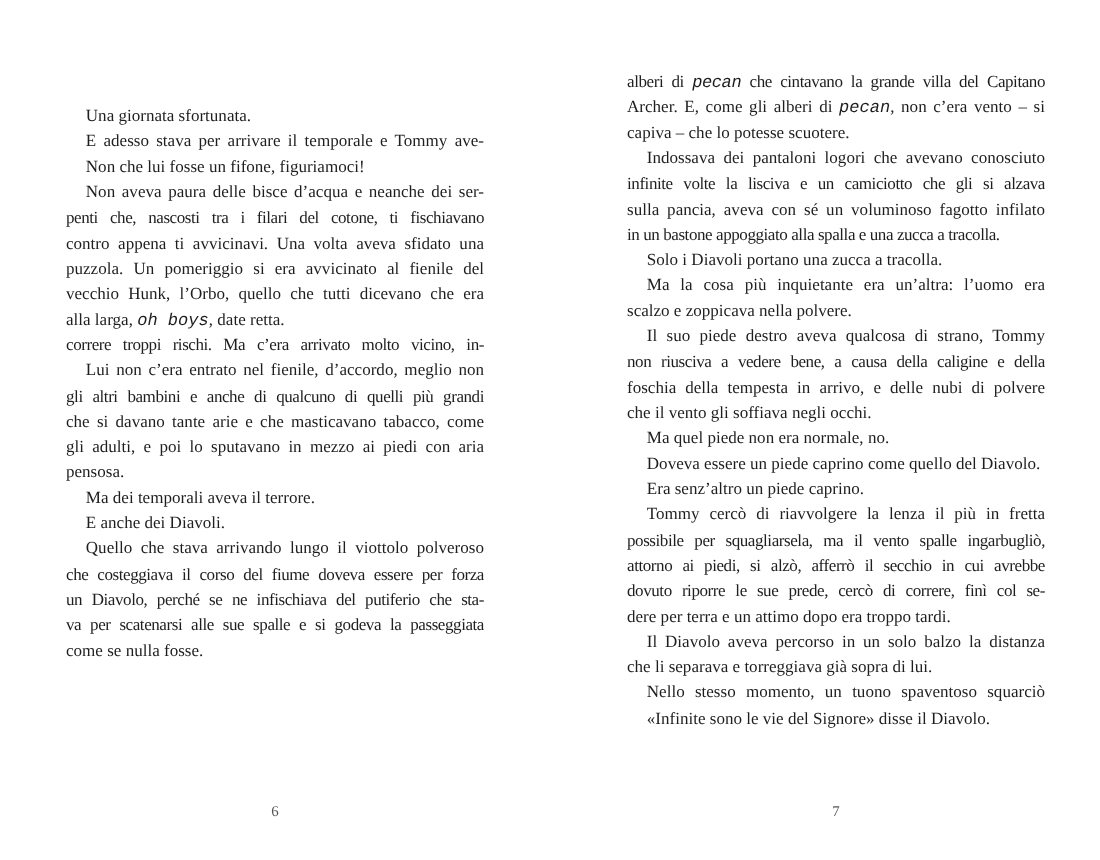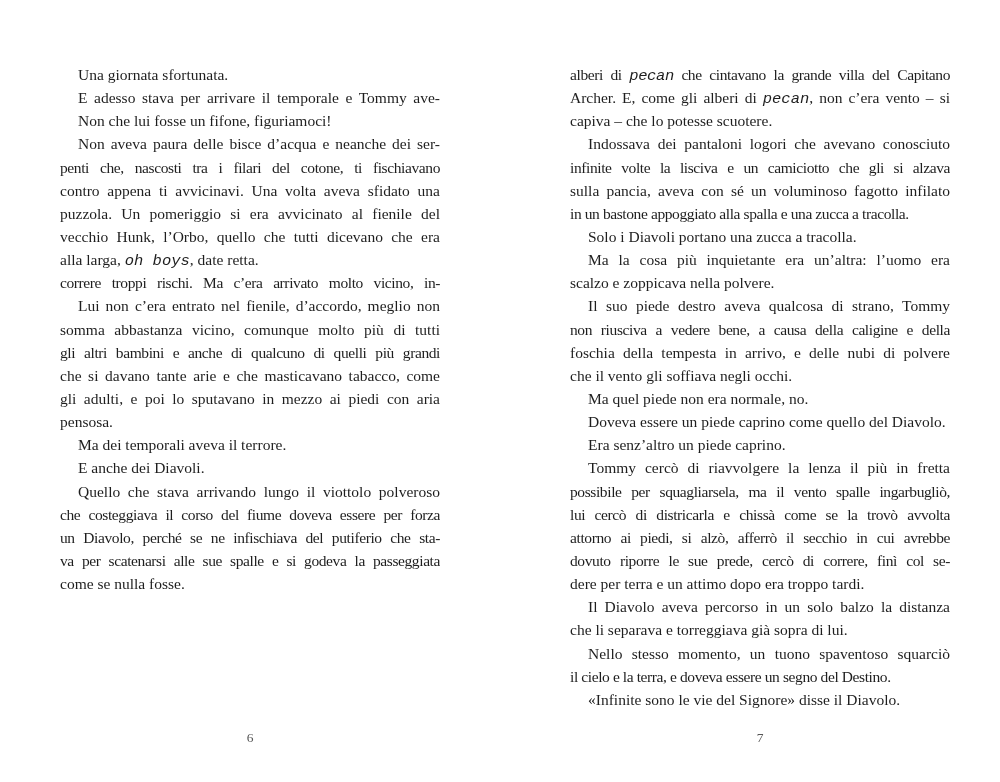--- a/index.html
+++ b/index.html
@@ -18,21 +18,21 @@
     position: relative;
     width: 1000px;
     height: 782px;
     background: #ffffff;
   }
   .page-text {
     position: absolute;
     top: 63px;
     width: 380px;
   }
-  .page-text.left  { left: 60px; }
+  .page-text.left  { left: 60px; margin-top: 31px; }
   .page-text.right { left: 570px; }
   .paragraph { margin: 0; padding: 0; }
   .line {
     font-size: 15.5px;
     line-height: 23.15px;
     height: 23.15px;
     overflow: hidden;
     text-align: justify;
     text-align-last: justify;
     -moz-text-align-last: justify;
@@ -75,21 +75,20 @@
         <div class="line indent"><span>Non aveva paura delle bisce d’acqua e neanche dei ser-</span></div>
         <div class="line tight"><span>penti che, nascosti tra i filari del cotone, ti fischiavano</span></div>
         <div class="line"><span>contro appena ti avvicinavi. Una volta aveva sfidato una</span></div>
         <div class="line"><span>puzzola. Un pomeriggio si era avvicinato al fienile del</span></div>
         <div class="line"><span>vecchio Hunk, l’Orbo, quello che tutti dicevano che era</span></div>
         <div class="line last"><span>alla larga, </span><i>oh boys</i><span>, date retta.</span></div>
       </div>
       <div class="paragraph">
         <div class="line tight"><span>correre troppi rischi. Ma c’era arrivato molto vicino, in-</span></div>
         <div class="line indent"><span>Lui non c’era entrato nel fienile, d’accordo, meglio non</span></div>
-        <div class="line"><span>somma abbastanza vicino, comunque molto più di tutti</span></div>
         <div class="line tight"><span>gli altri bambini e anche di qualcuno di quelli più grandi</span></div>
         <div class="line"><span>che si davano tante arie e che masticavano tabacco, come</span></div>
         <div class="line"><span>gli adulti, e poi lo sputavano in mezzo ai piedi con aria</span></div>
         <div class="line last"><span>pensosa.</span></div>
       </div>
       <div class="paragraph">
         <div class="line indent last"><span>Ma dei temporali aveva il terrore.</span></div>
       </div>
       <div class="paragraph">
         <div class="line indent last"><span>E anche dei Diavoli.</span></div>
@@ -133,32 +132,30 @@
       </div>
       <div class="paragraph">
         <div class="line indent last"><span>Doveva essere un piede caprino come quello del Diavolo.</span></div>
       </div>
       <div class="paragraph">
         <div class="line indent last"><span>Era senz’altro un piede caprino.</span></div>
       </div>
       <div class="paragraph">
         <div class="line indent"><span>Tommy cercò di riavvolgere la lenza il più in fretta</span></div>
         <div class="line tight"><span>possibile per squagliarsela, ma il vento spalle ingarbugliò,</span></div>
-        <div class="line tight"><span>lui cercò di districarla e chissà come se la trovò avvolta</span></div>
         <div class="line tight"><span>attorno ai piedi, si alzò, afferrò il secchio in cui avrebbe</span></div>
         <div class="line tight"><span>dovuto riporre le sue prede, cercò di correre, finì col se-</span></div>
         <div class="line last"><span>dere per terra e un attimo dopo era troppo tardi.</span></div>
       </div>
       <div class="paragraph">
         <div class="line indent"><span>Il Diavolo aveva percorso in un solo balzo la distanza</span></div>
         <div class="line last"><span>che li separava e torreggiava già sopra di lui.</span></div>
       </div>
       <div class="paragraph">
         <div class="line indent"><span>Nello stesso momento, un tuono spaventoso squarciò</span></div>
-        <div class="line last tight"><span>il cielo e la terra, e doveva essere un segno del Destino.</span></div>
       </div>
       <div class="paragraph">
         <div class="line indent last"><span>«Infinite sono le vie del Signore» disse il Diavolo.</span></div>
       </div>
     </div>
 
   <div class="pagenum left">6</div>
 
   <div class="pagenum right">7</div>
 

